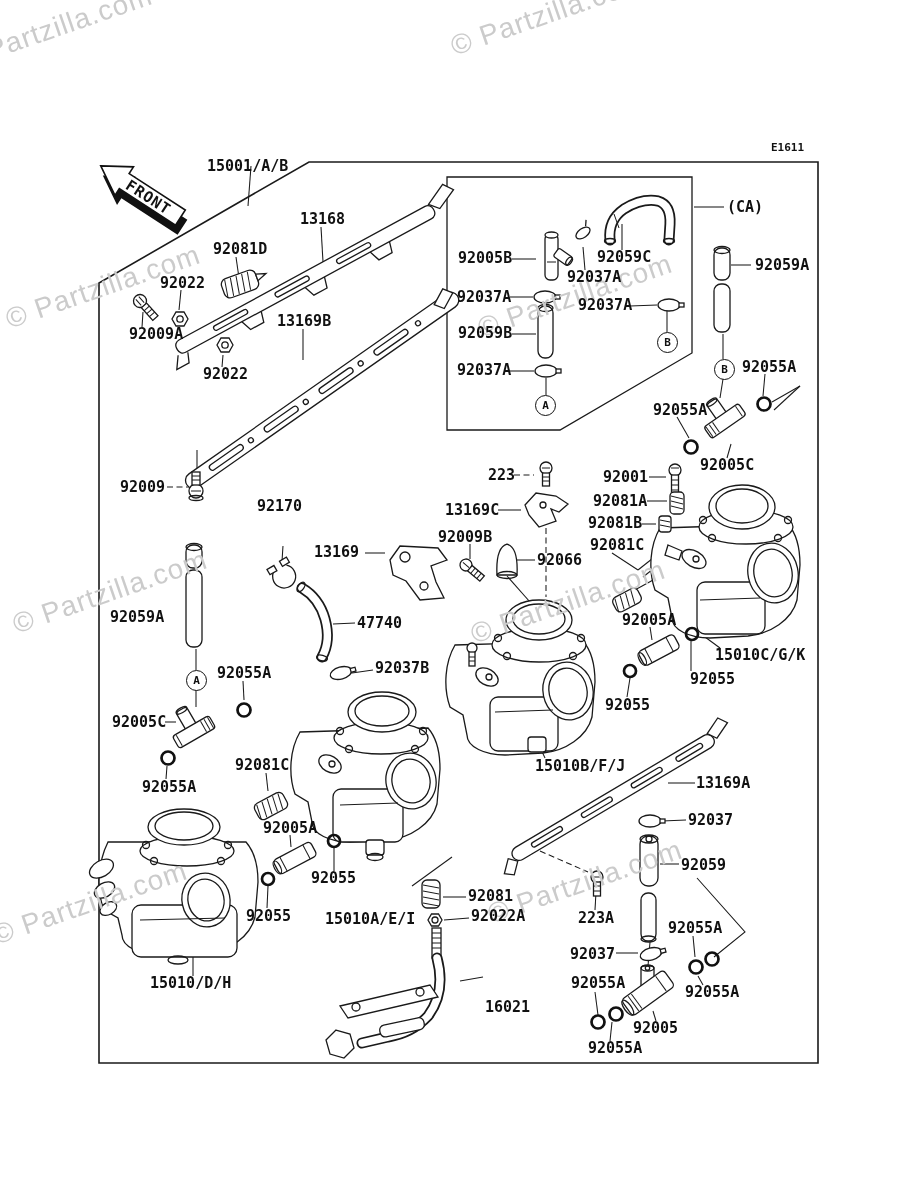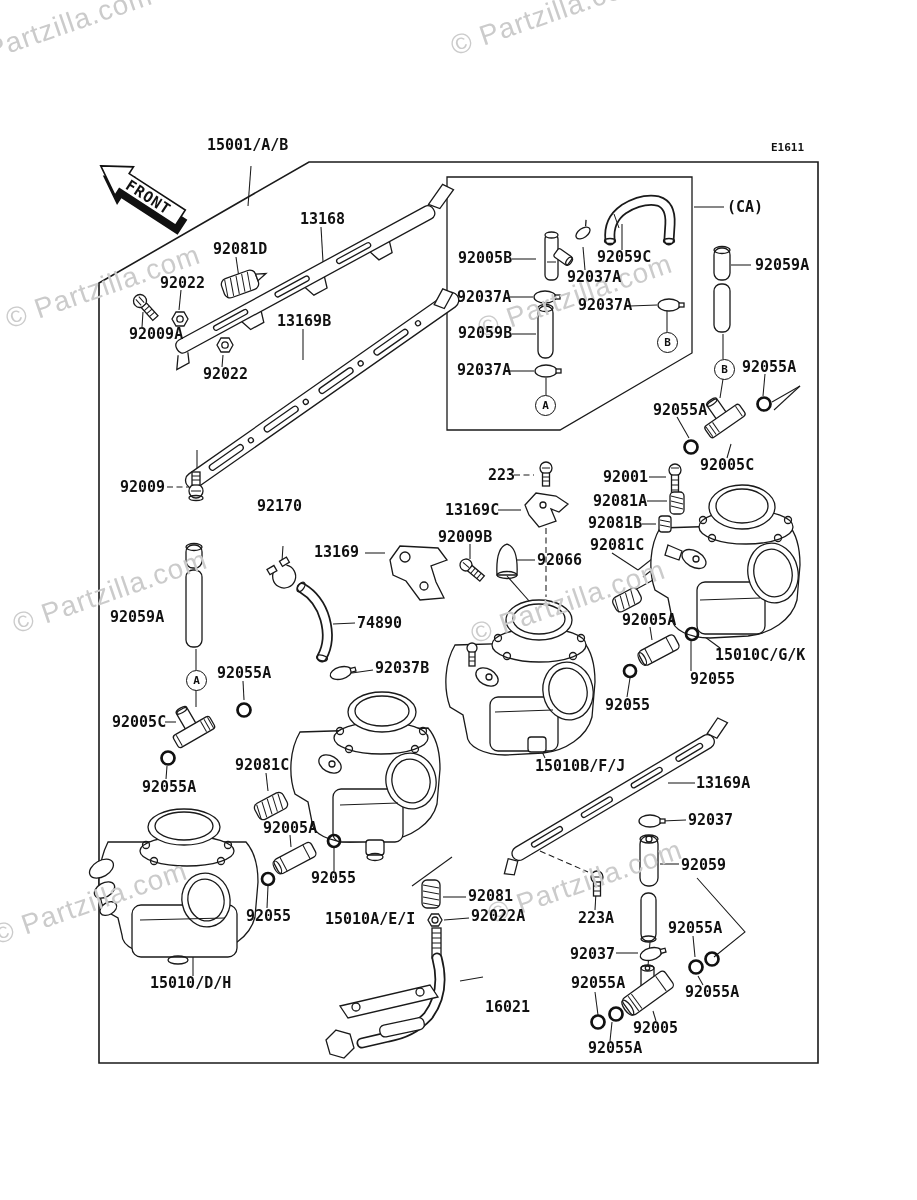--- a/index.html
+++ b/index.html
@@ -527,21 +527,21 @@
       <circle class="oring" cx="692" cy="634" r="6"></circle>
       <circle class="oring" cx="630" cy="671" r="6"></circle>
       <circle class="oring" cx="598" cy="1022" r="6.5"></circle>
       <circle class="oring" cx="616" cy="1014" r="6.5"></circle>
       <circle class="oring" cx="696" cy="967" r="6.5"></circle>
       <circle class="oring" cx="712" cy="959" r="6.5"></circle>
     </g>
   </svg>
 
   <div id="labels-layer">
-      <div class="part-label" style="left: 207px; top: 139px;">15001/A/B</div>
+      <div class="part-label" style="left: 207px; top: 160px;">15001/A/B</div>
       <div class="part-label" style="left: 300px; top: 213px;">13168</div>
       <div class="part-label" style="left: 213px; top: 243px;">92081D</div>
       <div class="part-label" style="left: 160px; top: 277px;">92022</div>
       <div class="part-label" style="left: 118px; top: 328px; margin-left: 11px;">92009A</div>
       <div class="part-label" style="left: 277px; top: 315px;">13169B</div>
       <div class="part-label" style="left: 203px; top: 368px;">92022</div>
       <div class="part-label" style="left: 120px; top: 481px;">92009</div>
       <div class="part-label" style="left: 458px; top: 252px;">92005B</div>
       <div class="part-label" style="left: 597px; top: 251px;">92059C</div>
       <div class="part-label" style="left: 567px; top: 271px;">92037A</div>
@@ -557,21 +557,21 @@
       <div class="part-label" style="left: 603px; top: 471px;">92001</div>
       <div class="part-label" style="left: 593px; top: 495px;">92081A</div>
       <div class="part-label" style="left: 588px; top: 517px;">92081B</div>
       <div class="part-label" style="left: 590px; top: 539px;">92081C</div>
       <div class="part-label" style="left: 488px; top: 469px;">223</div>
       <div class="part-label" style="left: 445px; top: 504px;">13169C</div>
       <div class="part-label" style="left: 438px; top: 531px;">92009B</div>
       <div class="part-label" style="left: 537px; top: 554px; text-align: center;">92066</div>
       <div class="part-label" style="left: 314px; top: 546px;">13169</div>
       <div class="part-label" style="left: 257px; top: 500px;">92170</div>
-      <div class="part-label" style="left: 357px; top: 617px;">74890</div>
+      <div class="part-label" style="left: 357px; top: 617px;">47740</div>
       <div class="part-label" style="left: 375px; top: 662px;">92037B</div>
       <div class="part-label" style="left: 110px; top: 611px;">92059A</div>
       <div class="part-label" style="left: 217px; top: 667px;">92055A</div>
       <div class="part-label" style="left: 112px; top: 716px;">92005C</div>
       <div class="part-label" style="left: 142px; top: 781px;">92055A</div>
       <div class="part-label" style="left: 235px; top: 759px;">92081C</div>
       <div class="part-label" style="left: 622px; top: 614px;">92005A</div>
       <div class="part-label" style="left: 690px; top: 673px;">92055</div>
       <div class="part-label" style="left: 605px; top: 699px;">92055</div>
       <div class="part-label" style="left: 715px; top: 649px;">15010C/G/K</div>

